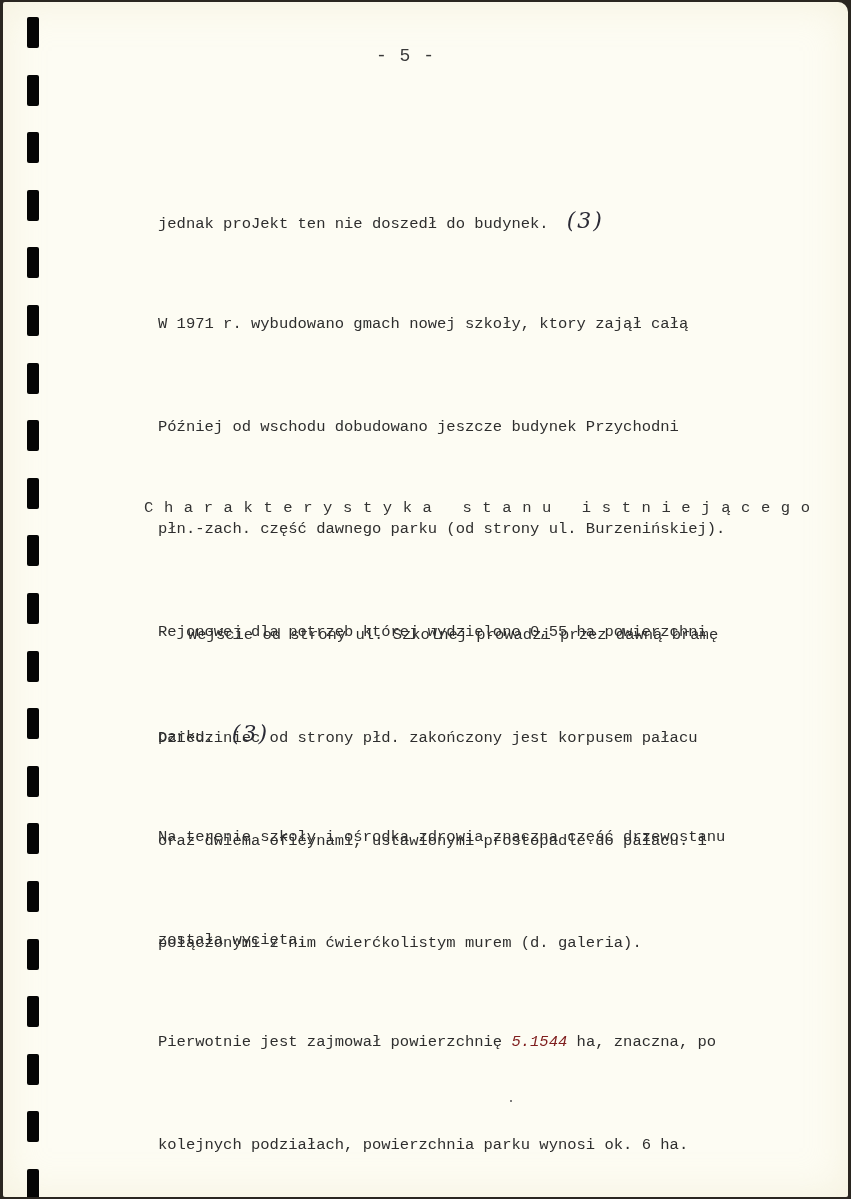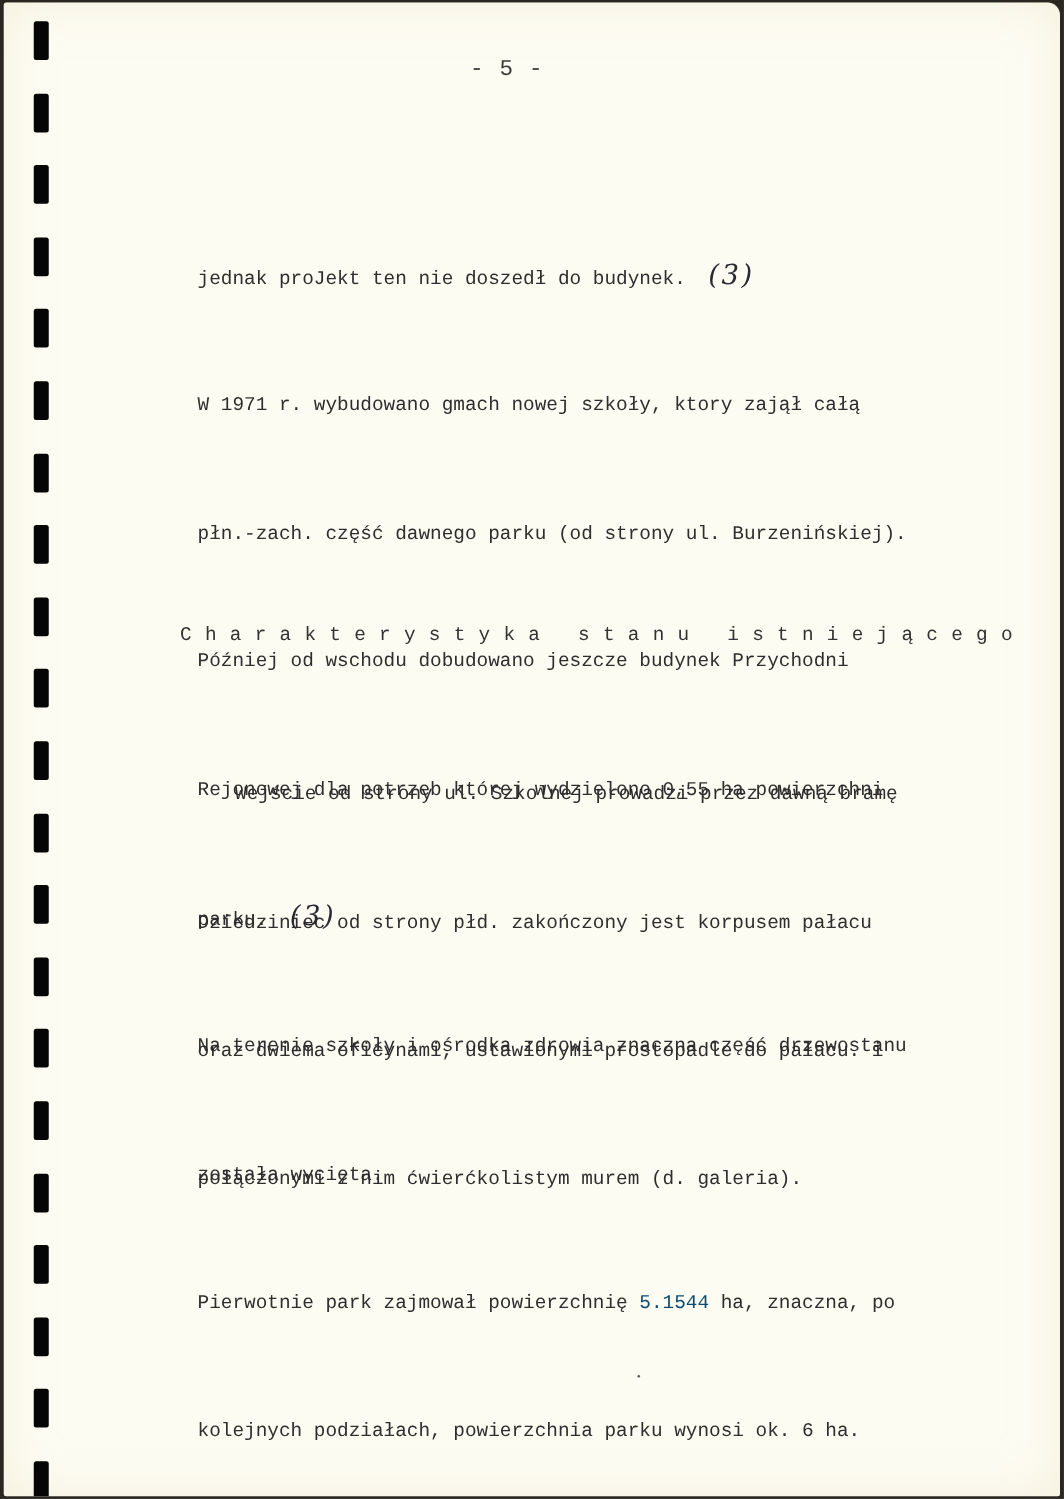--- a/index.html
+++ b/index.html
@@ -63,21 +63,22 @@
     }
     .handwritten {
       font-family: "DejaVu Serif", serif;
       font-style: italic;
       font-size: 22px;
       color: #2a2a35;
       margin-left: 18px;
       letter-spacing: 2px;
     }
     .faint {
-      color: #0c4a6e;
+      color: #7f1d1d;
+      font-style: italic;
     }
     .heading {
       position: absolute;
       left: 141px;
       top: 497px;
       font-family: "Liberation Mono", "DejaVu Sans Mono", monospace;
       font-size: 15.5px;
       color: #333;
       letter-spacing: 10.6px;
       white-space: pre;
@@ -120,27 +121,27 @@
       <div class="hole" style="top: 1051.8px;"></div>
       <div class="hole" style="top: 1109.4px;"></div>
       <div class="hole" style="top: 1167px;"></div>
     </div>
 
   <div class="page-number">- 5 -</div>
 
   <div class="text-block block-1">
     <span class="line"><span>jednak proJekt ten nie doszedł do budynek.</span><span class="handwritten">(3)</span></span>
     <span class="line">W 1971 r. wybudowano gmach nowej szkoły, ktory zajął całą</span>
+    <span class="line">Później od wschodu dobudowano jeszcze budynek Przychodni</span>
     <span class="line">płn.-zach. część dawnego parku (od strony ul. Burzenińskiej).</span>
-    <span class="line">Później od wschodu dobudowano jeszcze budynek Przychodni</span>
     <span class="line">Rejonowej dla potrzeb której wydzielono 0,55 ha powierzchni</span>
     <span class="line"><span>parku.</span><span class="handwritten">(3)</span></span>
     <span class="line">Na terenie szkoły i ośrodka zdrowia znaczna część drzewostanu</span>
     <span class="line">została wycięta.</span>
-    <span class="line"><span>Pierwotnie park zajmował powierzchnię </span><span class="faint">5.1544</span><span> ha, znaczna, po</span></span>
+    <span class="line"><span>Pierwotnie jest zajmował powierzchnię </span><span class="faint">5.1544</span><span> ha, znaczna, po</span></span>
     <span class="line">kolejnych podziałach, powierzchnia parku wynosi ok. 6 ha.</span>
   </div>
 
   <div class="heading">Charakterystyka stanu istniejącego</div>
 
   <div class="text-block block-2">
     <span class="line indent">Wejście od strony ul. Szkolnej prowadzi przez dawną bramę</span>
     <span class="line">Dziedziniec od strony płd. zakończony jest korpusem pałacu</span>
     <span class="line">oraz dwiema oficynami, ustawionymi prostopadle do pałacu. i</span>
     <span class="line">połączonymi z nim ćwierćkolistym murem (d. galeria).</span>

